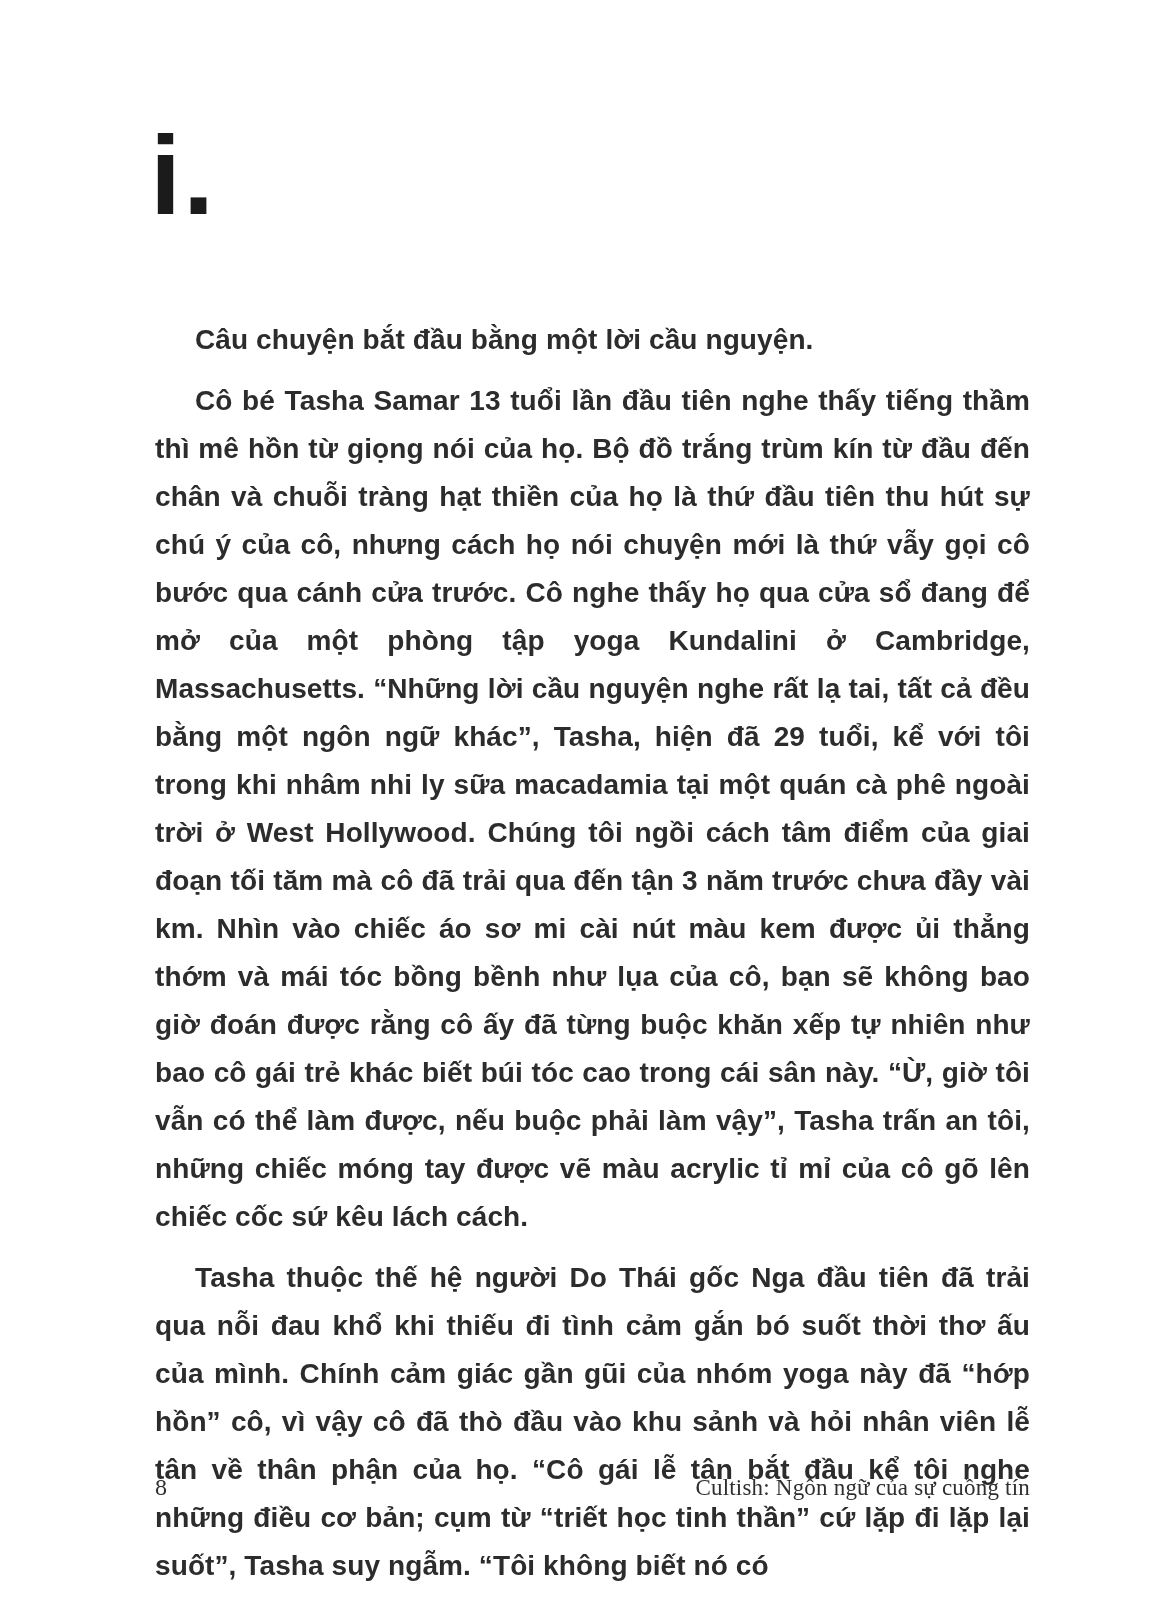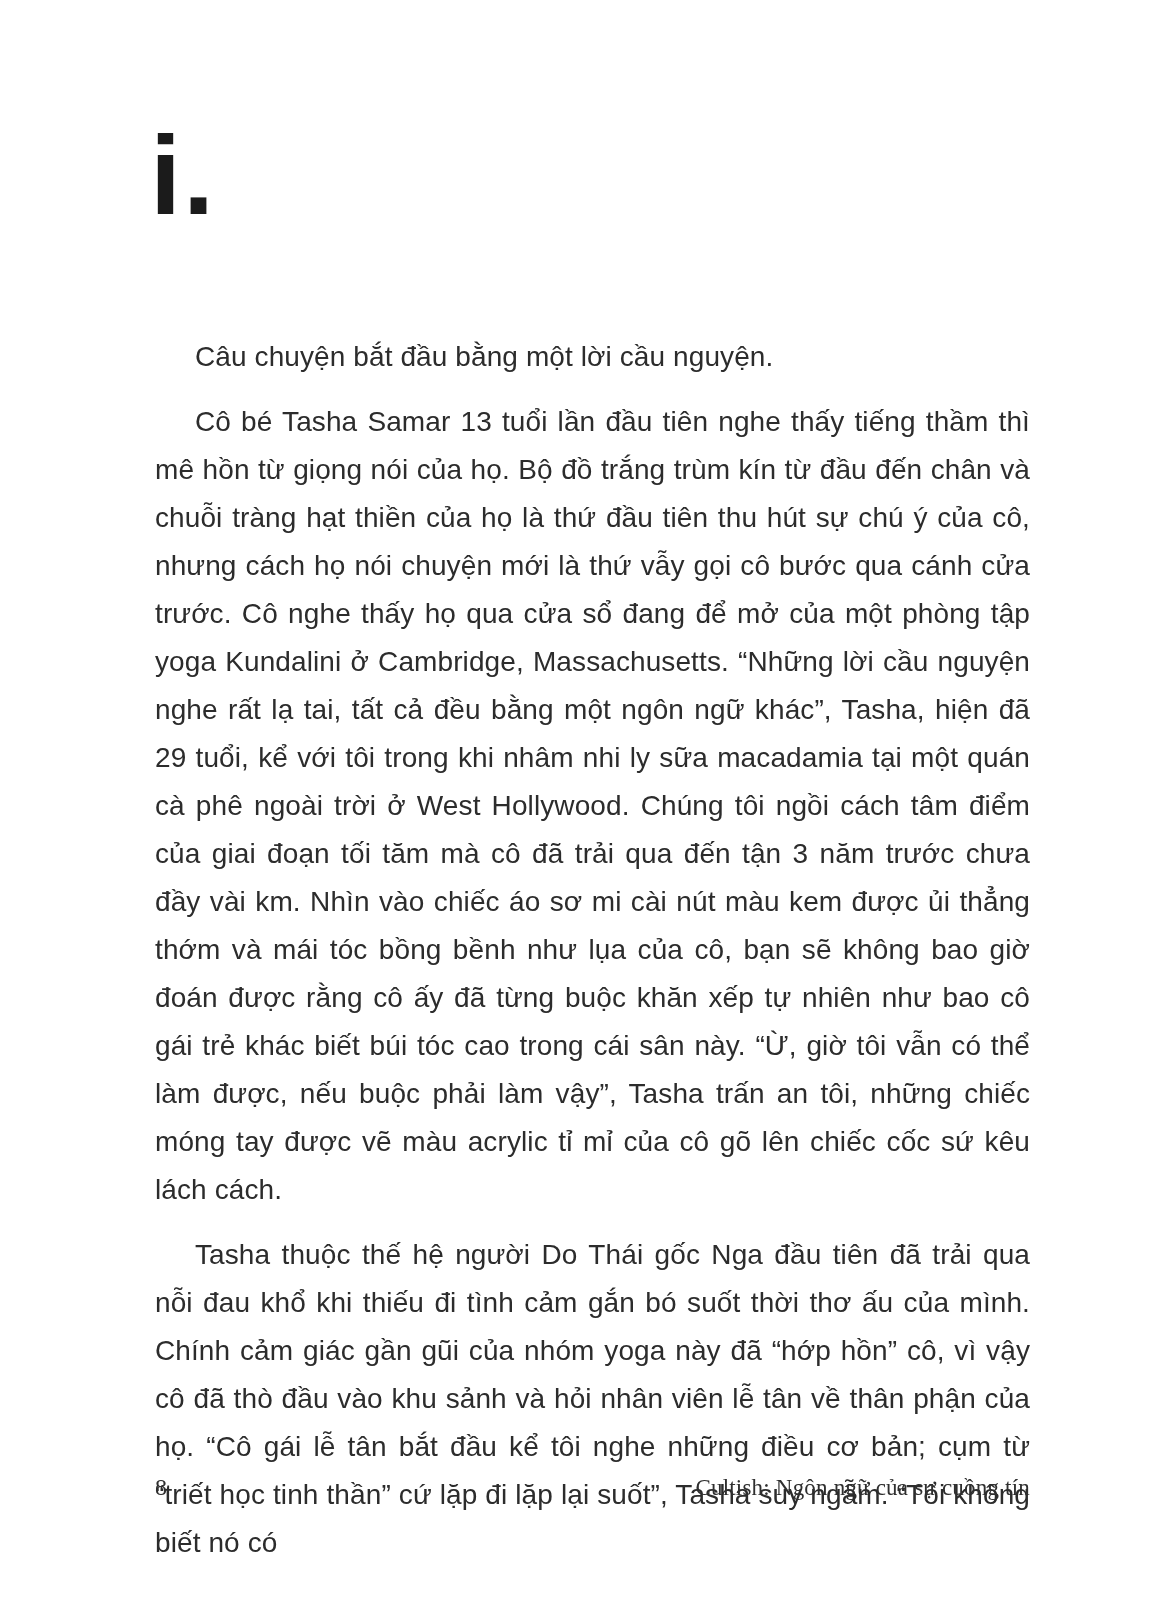--- a/index.html
+++ b/index.html
@@ -35,22 +35,23 @@
     left: 155px;
     top: 316px;
     width: 875px;
     font-size: 28px;
     line-height: 48px;
     color: #2c2c2c;
     text-align: justify;
     letter-spacing: 0.1px;
   }
   .body-text p {
-    margin: 17px 0 13px 0;
+    margin: 0 0 13px 0;
     text-indent: 40px;
+    font-weight: bold;
   }
   .page-footer {
     position: absolute;
     left: 155px;
     width: 875px;
     top: 1474px;
     display: flex;
     justify-content: space-between;
     align-items: baseline;
     font-family: "Liberation Serif", "DejaVu Serif", serif;

